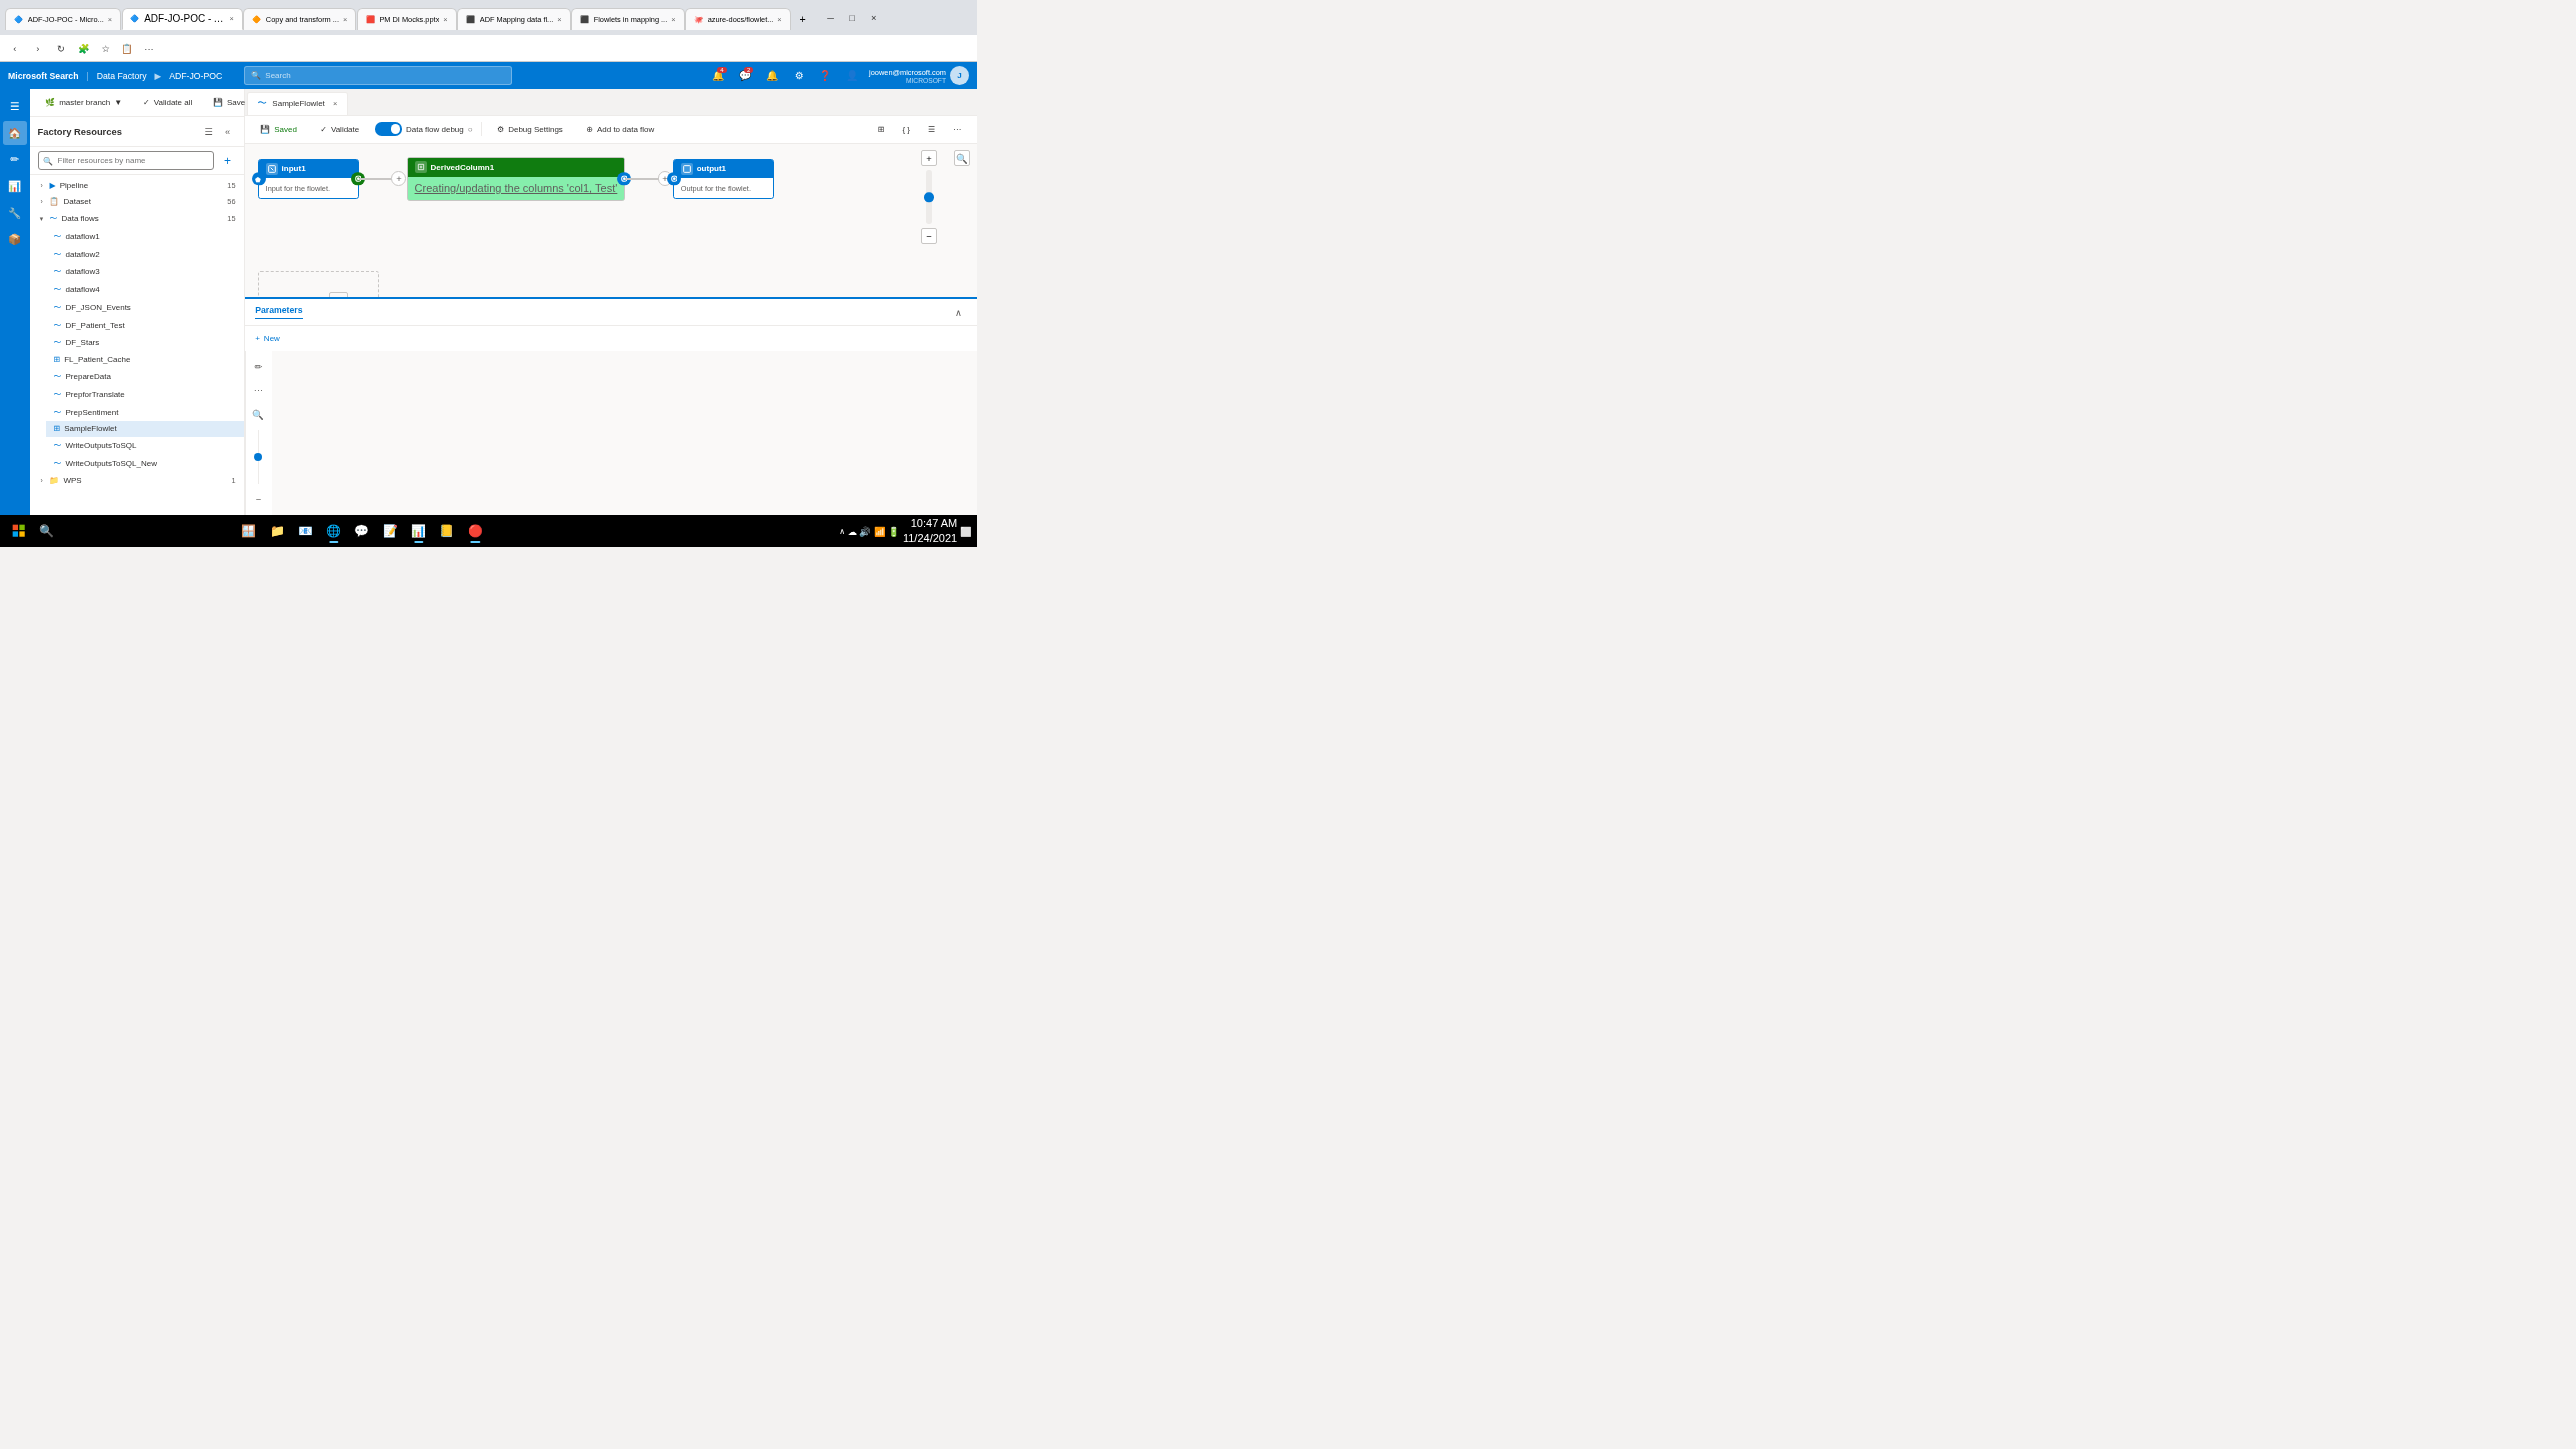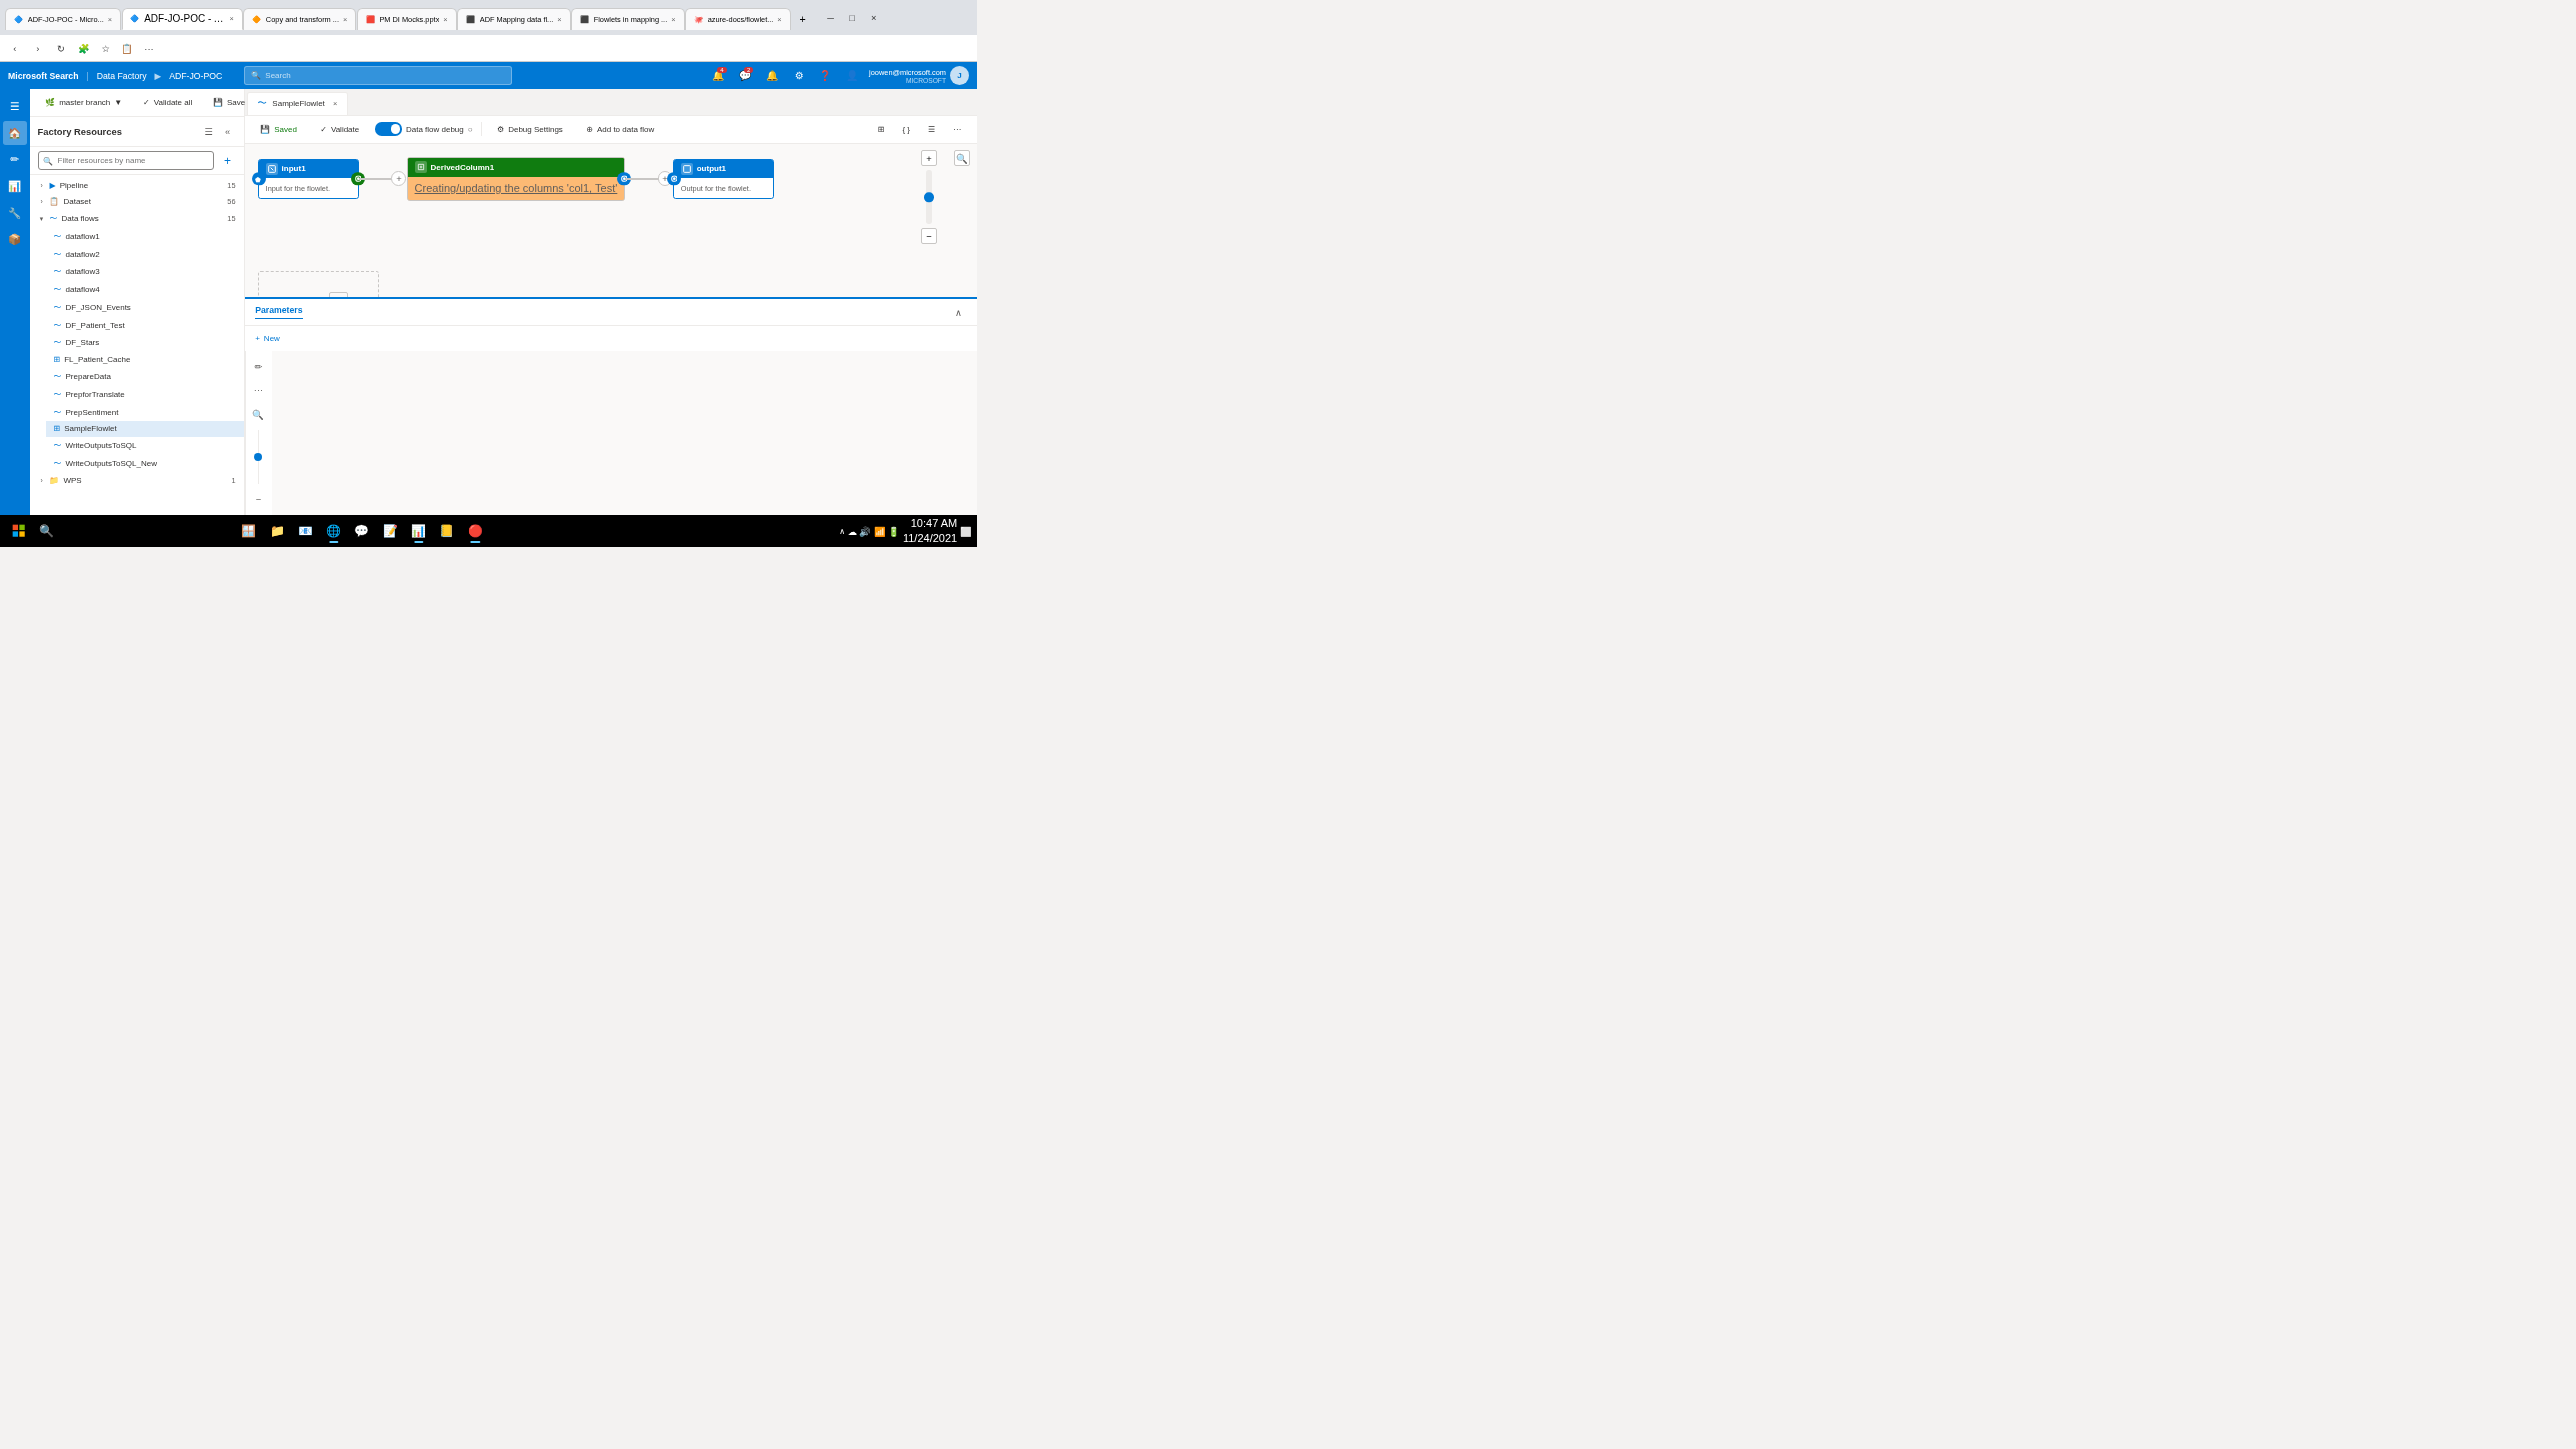--- a/index.html
+++ b/index.html
@@ -427,21 +427,21 @@
                   <circle cx="5" cy="5" r="2" fill="white"></circle>
                 </svg>
             </div>
           </div>
 
           <div style="display:flex;align-items:center;position:relative;width:40px;">
             <div style="width:100%;height:1.3px;background:#c8c6c4;"></div>
             <button style="position:absolute;right:-7.4px;top:-7.4px;width:14.8px;height:14.8px;background:white;border:0.7px solid #c8c6c4;border-radius:50%;cursor:pointer;display:flex;align-items:center;justify-content:center;font-size:9.4px;color:#605e5c;">+</button>
           </div>
 
-          <div class="flow-node" style="min-width:107px;background:#fdba74;border:1.3px solid #c8c6c4;border-radius:2.7px;margin-left:8px;position:relative;">
+          <div class="flow-node" style="min-width:107px;background:#86efac;border:1.3px solid #c8c6c4;border-radius:2.7px;margin-left:8px;position:relative;">
             <div style="background:#107c10;padding:3.4px 6.7px;border-radius:1.3px 1.3px 0 0;display:flex;align-items:center;gap:4px;">
               <div style="width:12px;height:12px;background:rgba(255,255,255,0.25);border-radius:2px;display:flex;align-items:center;justify-content:center;">
                 <svg width="8" height="8" viewBox="0 0 12 12">
                     <path d="M2 2h8v8H2z" fill="none" stroke="white" stroke-width="1.2"></path>
                     <path d="M4 6h4M6 4v4" stroke="white" stroke-width="1.2"></path>
                   </svg>
               </div>
               <span style="color:white;font-size:8px;font-weight:600;">DerivedColumn1</span>
             </div>
             <div style="padding:5.4px 6.7px;font-size:11px;color:#605e5c;text-decoration:underline;">

